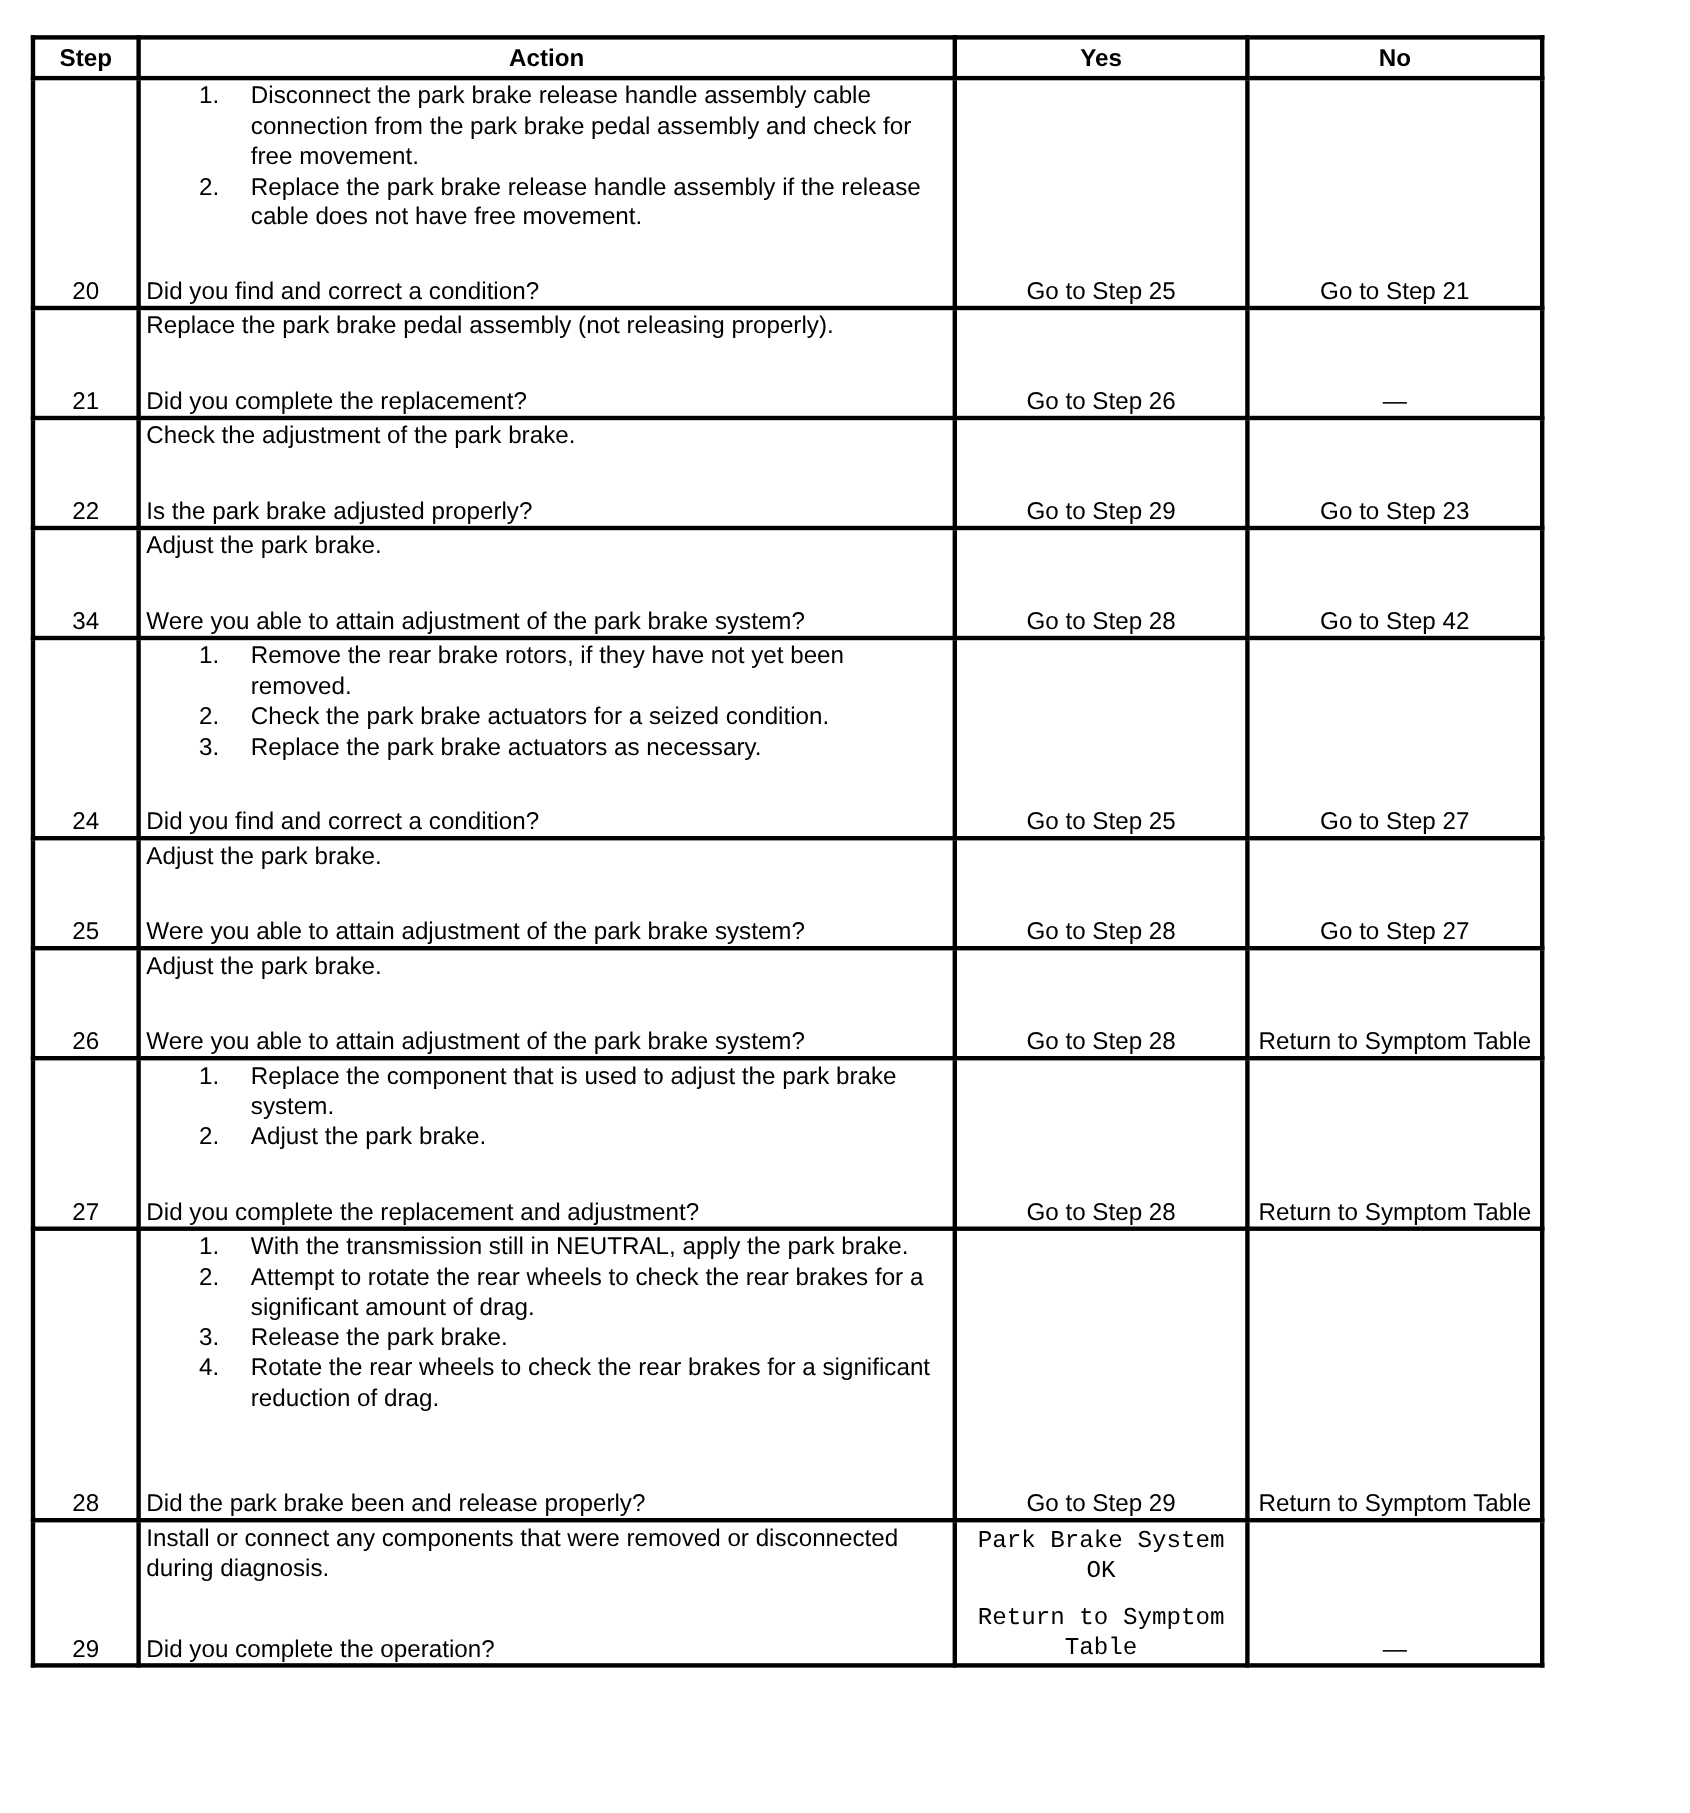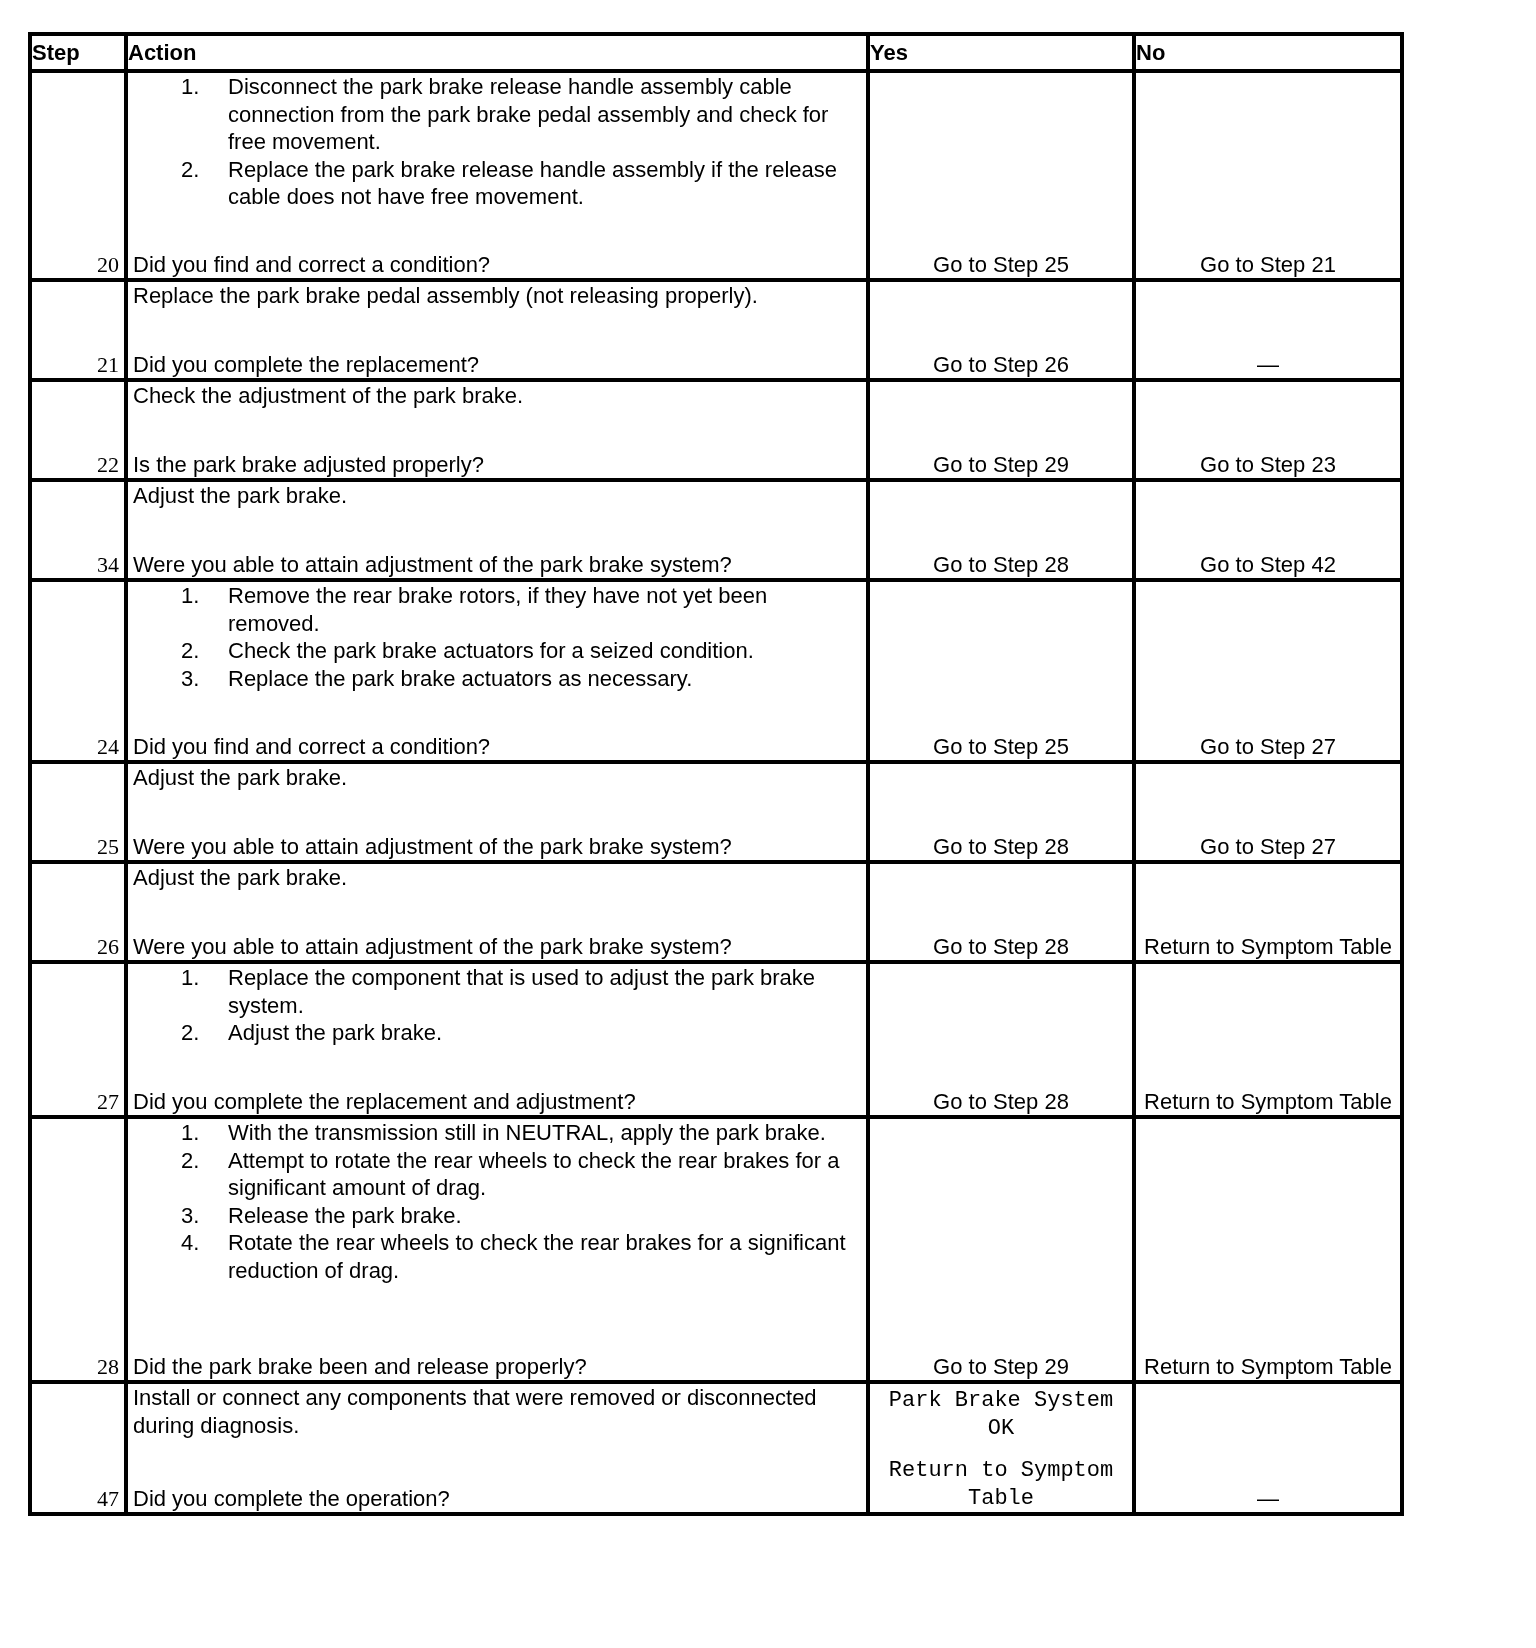--- a/index.html
+++ b/index.html
@@ -24,35 +24,34 @@
       font-size: 22px;
       line-height: 27.5px;
     }
     table.diag th, table.diag td {
       border: 4px solid #000;
       padding: 0 5px;
       vertical-align: bottom;
     }
     table.diag th {
       font-weight: bold;
-      text-align: left;
+      text-align: center;
       vertical-align: middle;
       height: 33px;
       padding: 0;
     }
     col.c-step { width: 96px; }
     col.c-action { width: 742px; }
     col.c-yes { width: 266px; }
     col.c-no { width: 268px; }
 
     td.step {
-      text-align: right;
+      text-align: center;
       vertical-align: middle;
       padding: 0;
-      font-family: Liberation Serif, serif;
     }
     td.action {
       vertical-align: top;
       padding-top: 3px;
       padding-bottom: 2px;
     }
     td.yes, td.no {
       text-align: center;
       vertical-align: bottom;
       padding-bottom: 2px;
@@ -234,21 +233,21 @@
                 <li><span class="num">4.</span><span>Rotate the rear wheels to check the rear brakes for a significant reduction of drag.</span></li>
               </ol>
             </div>
             <div class="question">Did the park brake been and release properly?</div>
           </div>
         </td>
         <td class="yes">Go to Step 29</td>
         <td class="no">Return to Symptom Table</td>
       </tr>
       <tr style="height: 130px;">
-        <td class="step">47</td>
+        <td class="step">29</td>
         <td class="action" style="height: 125px;">
           <div class="action-inner">
             <div class="action-body">
               <div>Install or connect any components that were removed or disconnected during diagnosis.</div>
             </div>
             <div class="question">Did you complete the operation?</div>
           </div>
         </td>
         <td class="yes" style="vertical-align: top; padding-top: 3px; height: 125px; font-family: Liberation Mono, monospace;">
           <div class="yes-stack">

